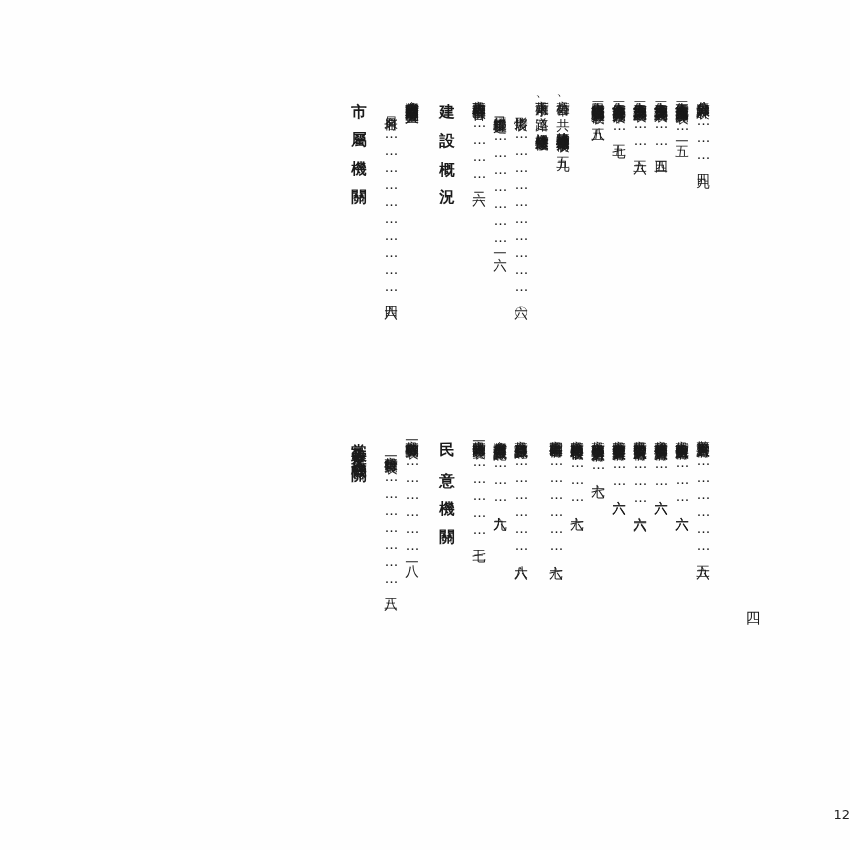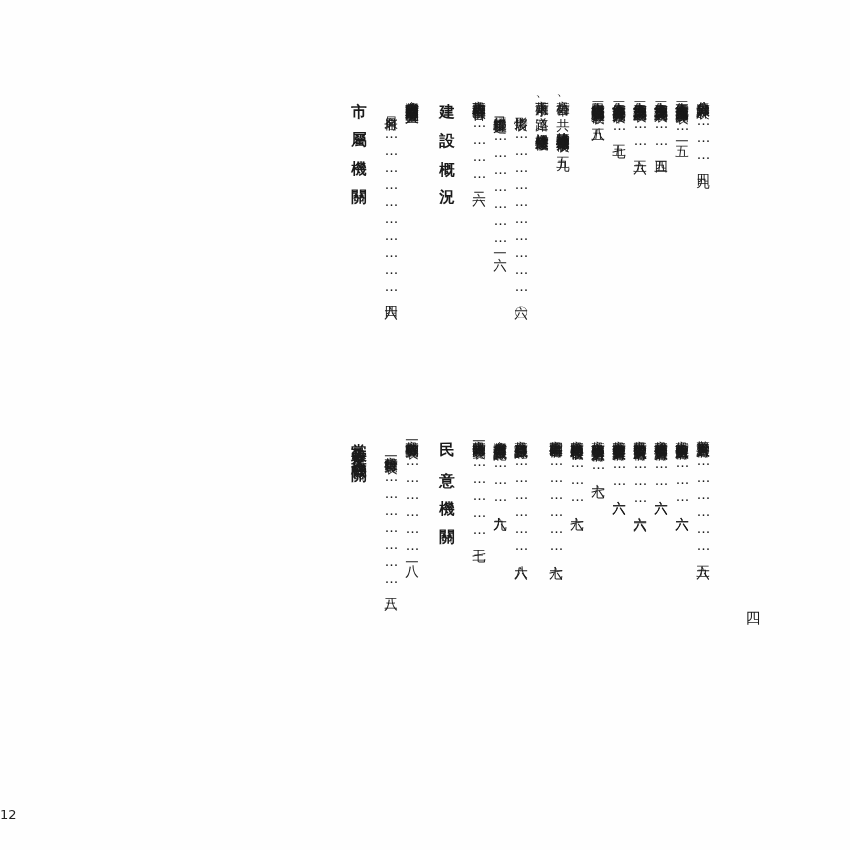--- a/index.html
+++ b/index.html
@@ -90,21 +90,21 @@
     font-size: 15px;
     letter-spacing: 2px;
   }
 
   
   .folio {
     position: absolute;
     bottom: 28px;
     left: 0;
     width: 850px;
-    text-align: left;
+    text-align: right;
     font-size: 13px;
     font-family: "DejaVu Sans", "Liberation Sans", sans-serif;
     color: #222;
   }
 </style>
 </head>
 <body>
 
 <div id="page">
 

